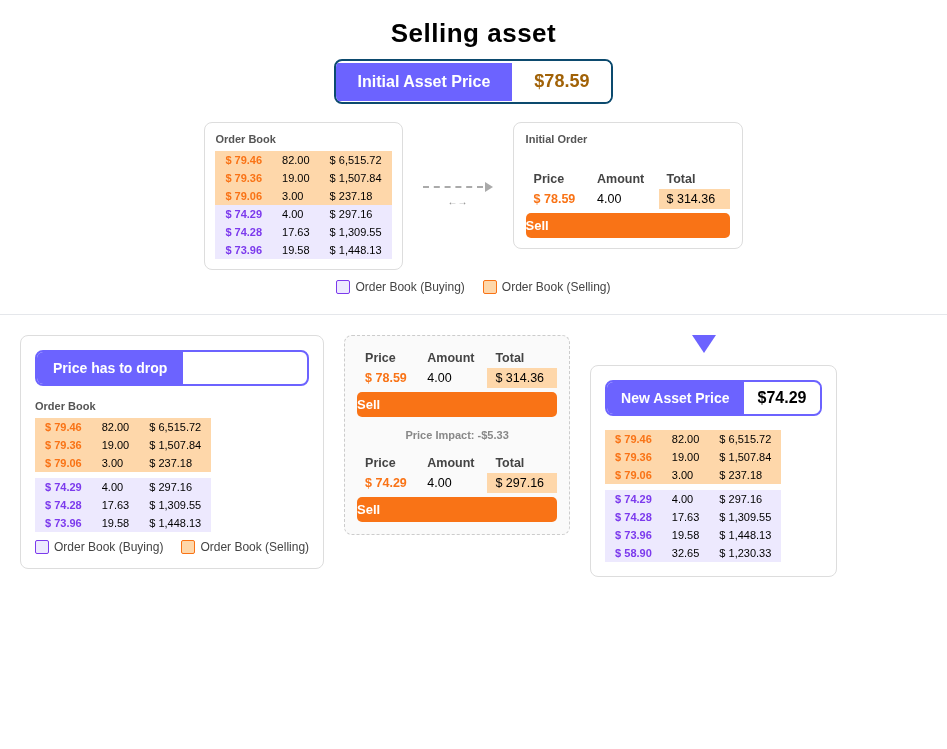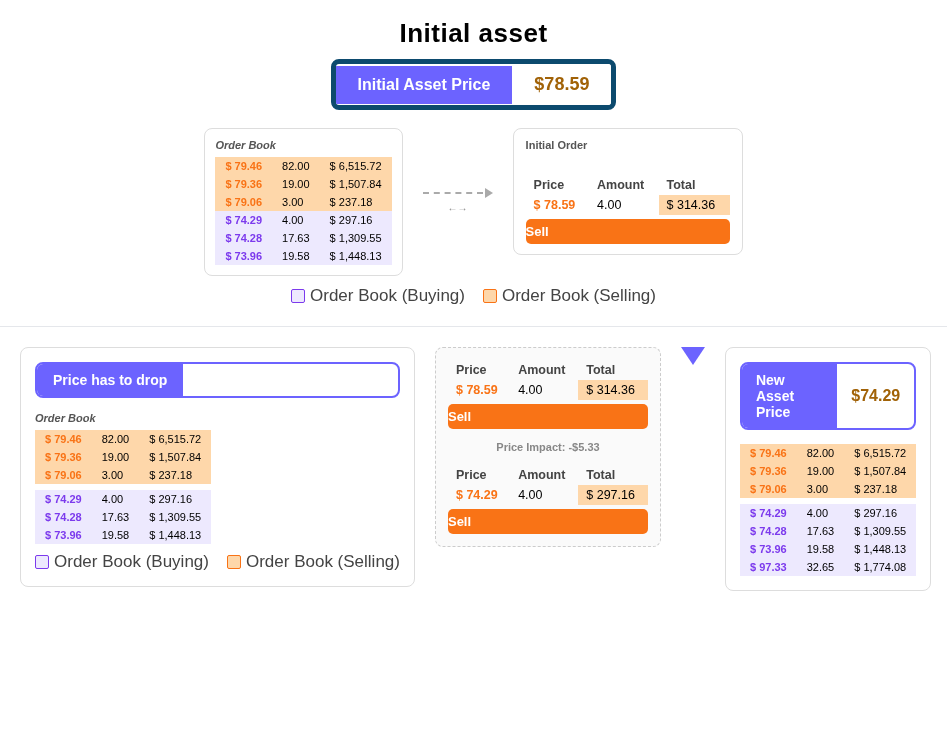--- a/index.html
+++ b/index.html
@@ -26,21 +26,21 @@
       flex-direction: column;
       align-items: center;
       padding: 0 20px;
     }
 
     .asset-price-badge {
       display: flex;
       align-items: center;
       border-radius: 8px;
       overflow: hidden;
-      border: 5px solid #0c4a6e;
+      border: 2px solid #0c4a6e;
       margin-bottom: 18px;
     }
 
     .asset-price-badge .label {
       background: #6c63ff;
       color: #fff;
       font-weight: 700;
       font-size: 16px;
       padding: 10px 22px;
     }
@@ -67,21 +67,20 @@
       border-radius: 8px;
       padding: 10px;
       background: #fff;
     }
 
     .order-book-label {
       font-size: 11px;
       color: #555;
       margin-bottom: 6px;
       font-weight: 600;
-      font-style: italic;
     }
 
     .ob-table {
       border-collapse: collapse;
       font-size: 11px;
     }
 
     .ob-table td {
       padding: 3px 10px;
       white-space: nowrap;
@@ -182,21 +181,21 @@
       display: flex;
       gap: 18px;
       padding: 10px 20px;
       align-items: center;
     }
 
     .legend-item {
       display: flex;
       align-items: center;
       gap: 5px;
-      font-size: 17px;
+      font-size: 12px;
       color: #444;
     }
 
     .legend-box {
       width: 14px;
       height: 14px;
       border-radius: 2px;
     }
 
     
@@ -284,50 +283,50 @@
     .new-price-badge .label {
       background: #6c63ff;
       color: #fff;
       font-weight: 700;
       font-size: 14px;
       padding: 8px 14px;
     }
 
     .new-price-badge .value {
       background: #fff;
-      color: #a16207;
+      color: #000000;
       font-weight: 700;
       font-size: 16px;
       padding: 4px 14px;
     }
 
     .triangle-down {
       width: 0;
       height: 0;
       border-left: 12px solid transparent;
       border-right: 12px solid transparent;
       border-top: 18px solid #6c63ff;
       margin: 0 auto 8px;
     }
 
     .bottom-right-area {
       display: flex;
-      flex-direction: row;
+      flex-direction: column;
       align-items: flex-start;
     }
 
     .total-highlight {
       background: #fed7aa;
       padding: 2px 8px;
     }
   </style>
 </head>
 <body>
 
-<h1 class="page-title">Initial asset</h1>
+<h1 class="page-title">Selling asset</h1>
 
 <div class="top-section">
 
   <div class="asset-price-badge">
     <div class="label">Initial Asset Price</div>
     <div class="value">$78.59</div>
   </div>
 
   <div class="top-content">
 
@@ -564,22 +563,22 @@
             <td class="price-purple">$ 74.28</td>
             <td>17.63</td>
             <td>$ 1,309.55</td>
           </tr>
           <tr class="row-highlight-purple">
             <td class="price-purple">$ 73.96</td>
             <td>19.58</td>
             <td>$ 1,448.13</td>
           </tr>
           <tr class="row-highlight-purple">
-            <td class="price-purple">$ 97.33</td>
+            <td class="price-purple">$ 58.90</td>
             <td>32.65</td>
-            <td>$ 1,774.08</td>
+            <td>$ 1,230.33</td>
           </tr>
         </tbody>
       </table>
     </div>
   </div>
 
 </div>
 
 </body></html>

